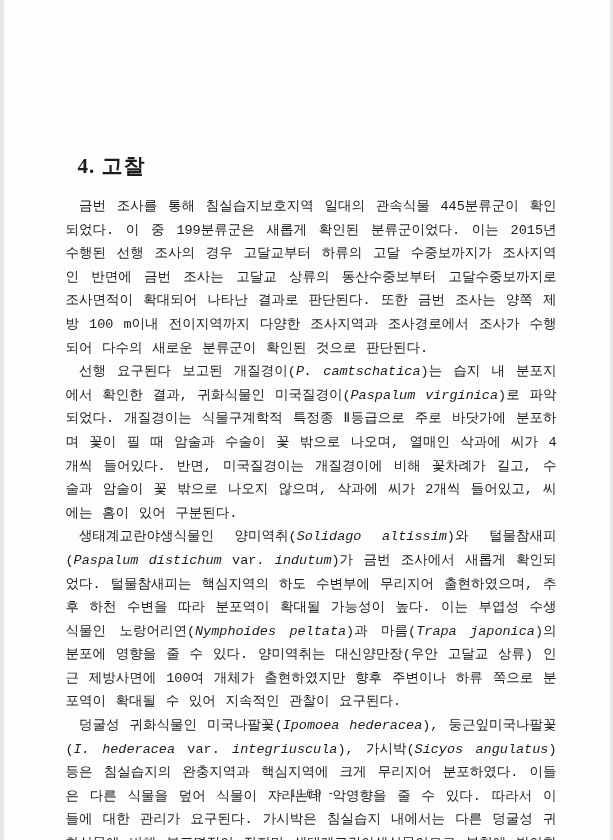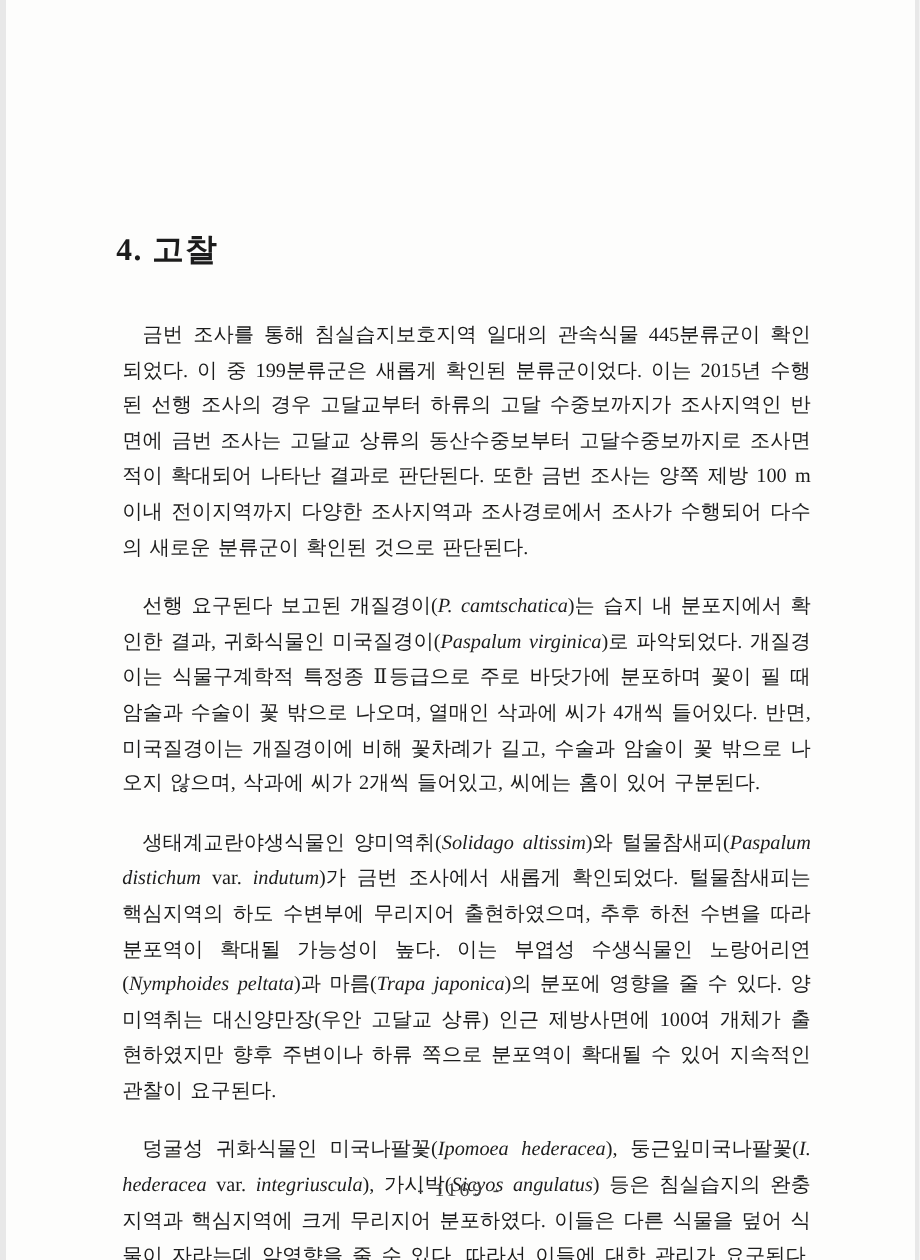--- a/index.html
+++ b/index.html
@@ -29,22 +29,23 @@
     position: absolute;
     left: 62px;
     top: 195px;
     width: 491px;
     font-size: 13.5px;
     line-height: 23.6px;
     text-align: justify;
     word-spacing: 1.5px;
   }
   .body-text p.para {
-    margin: 16px;
+    margin: 0;
     text-indent: 1em;
+    font-family: Liberation Mono, monospace;
   }
   .sci {
     font-style: italic;
   }
   .footer {
     position: absolute;
     left: 0;
     top: 785px;
     width: 100%;
     text-align: center;

